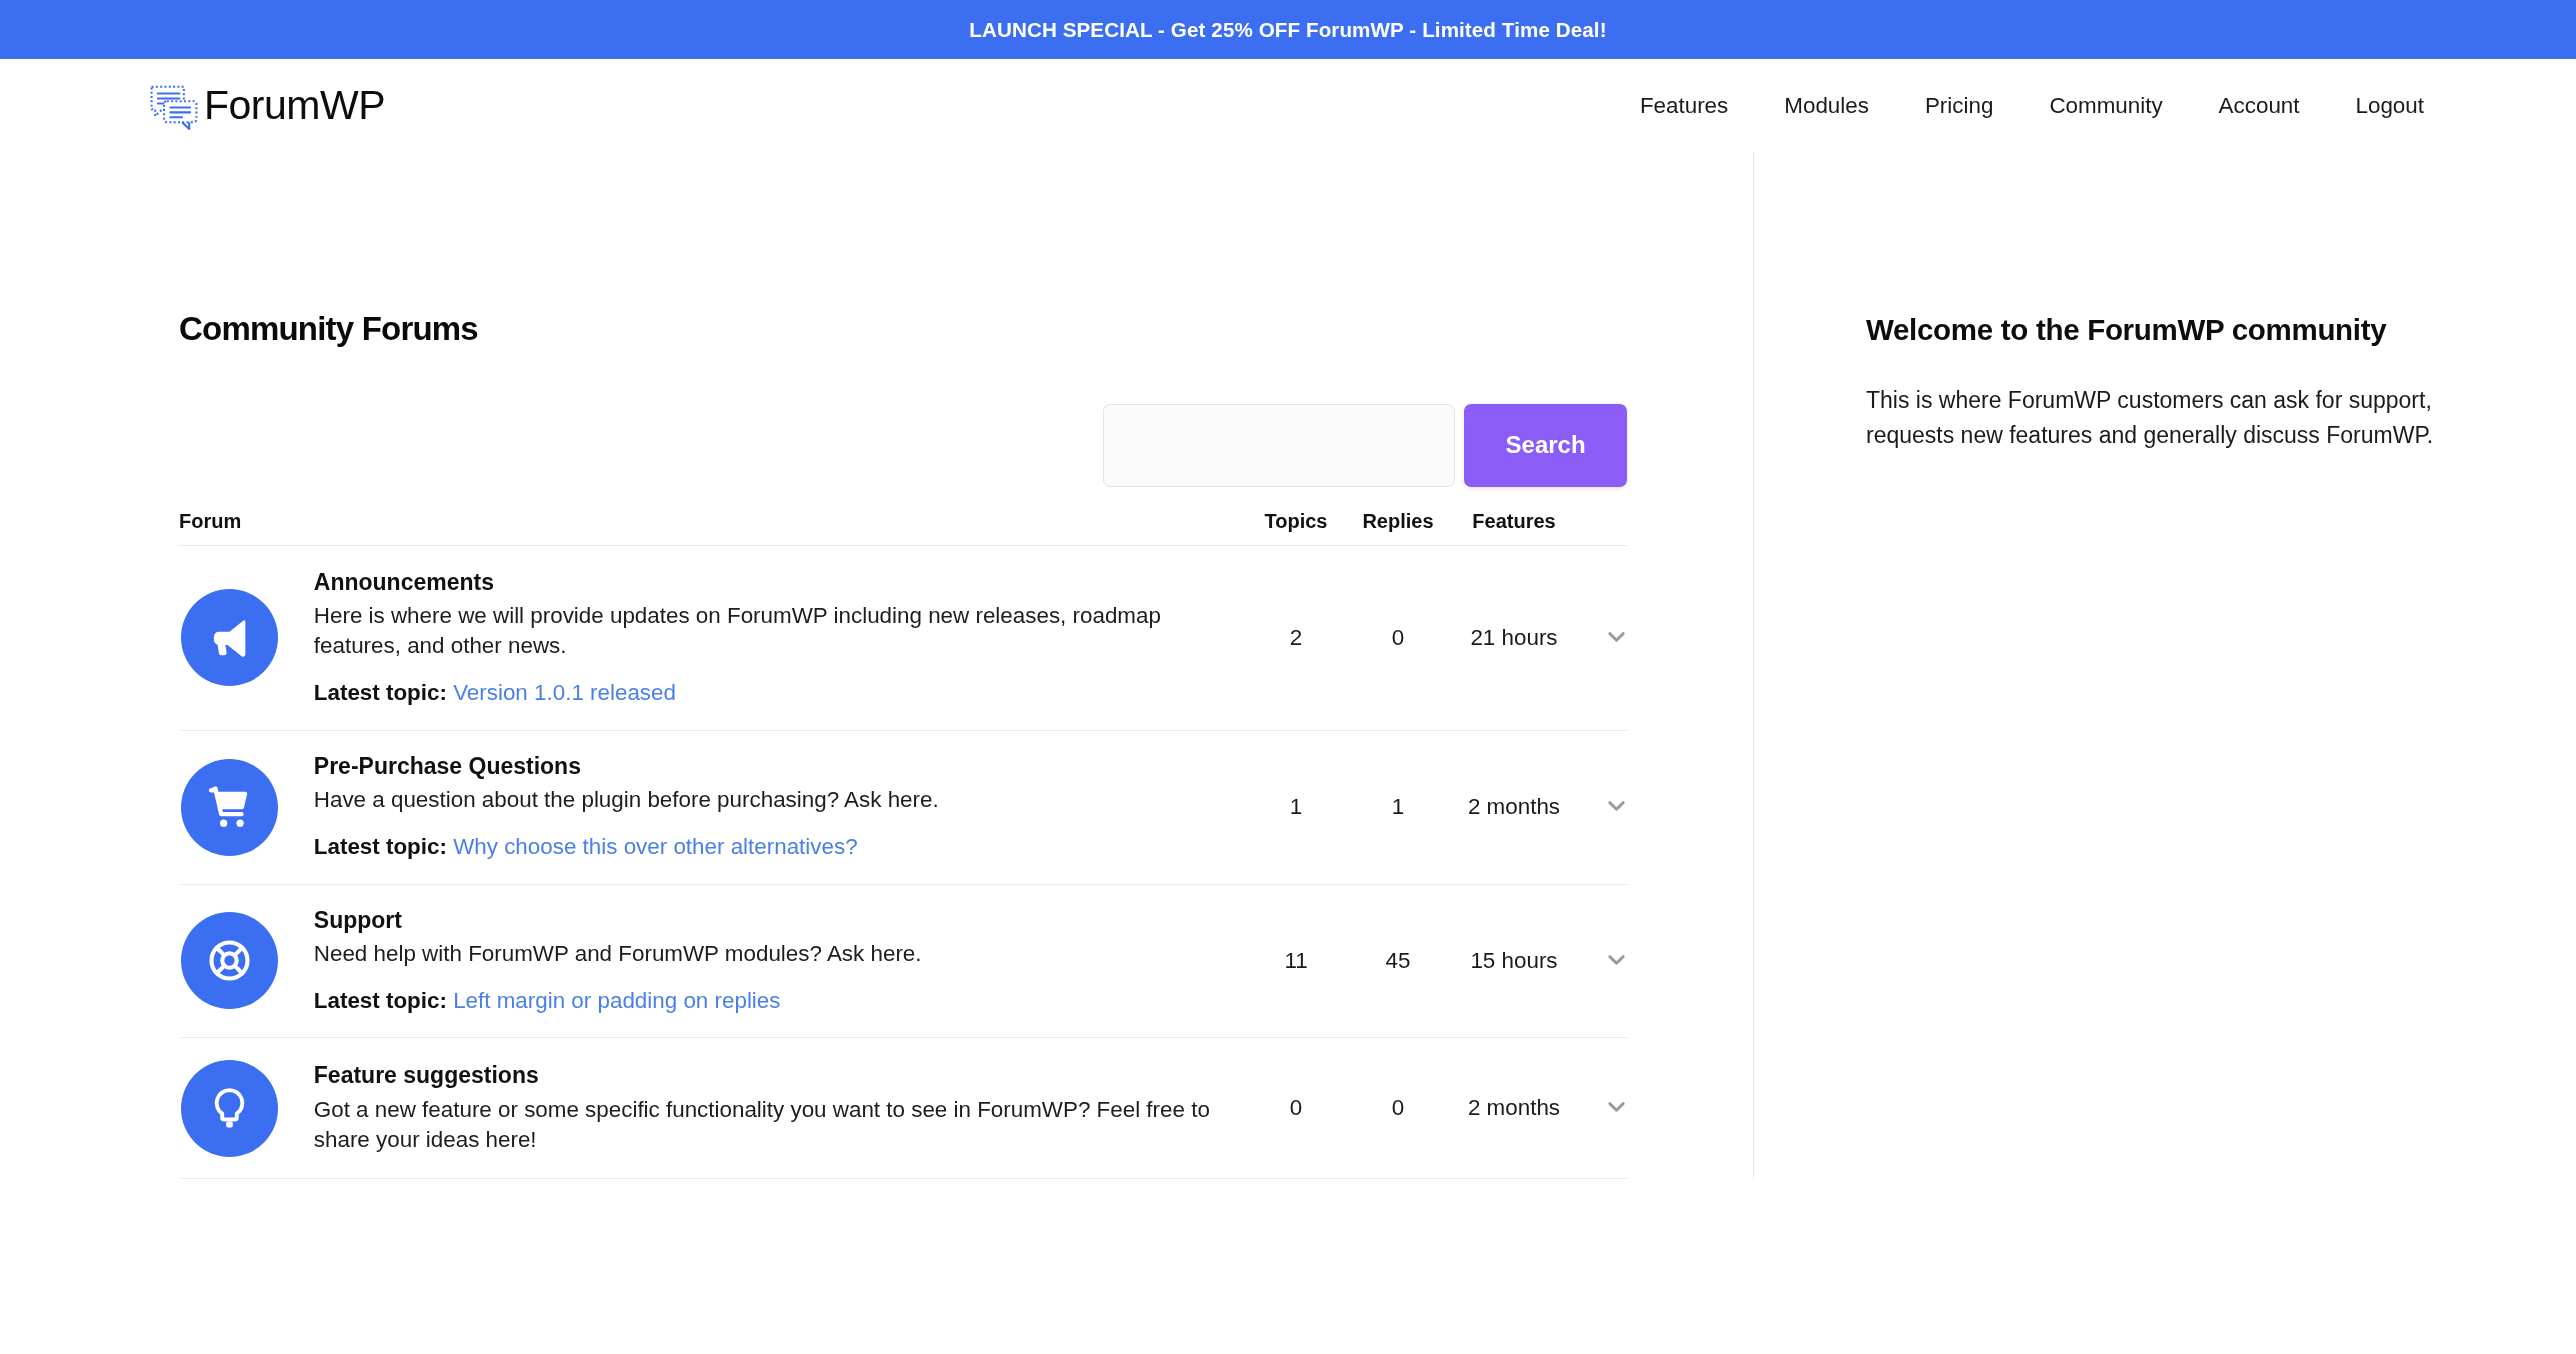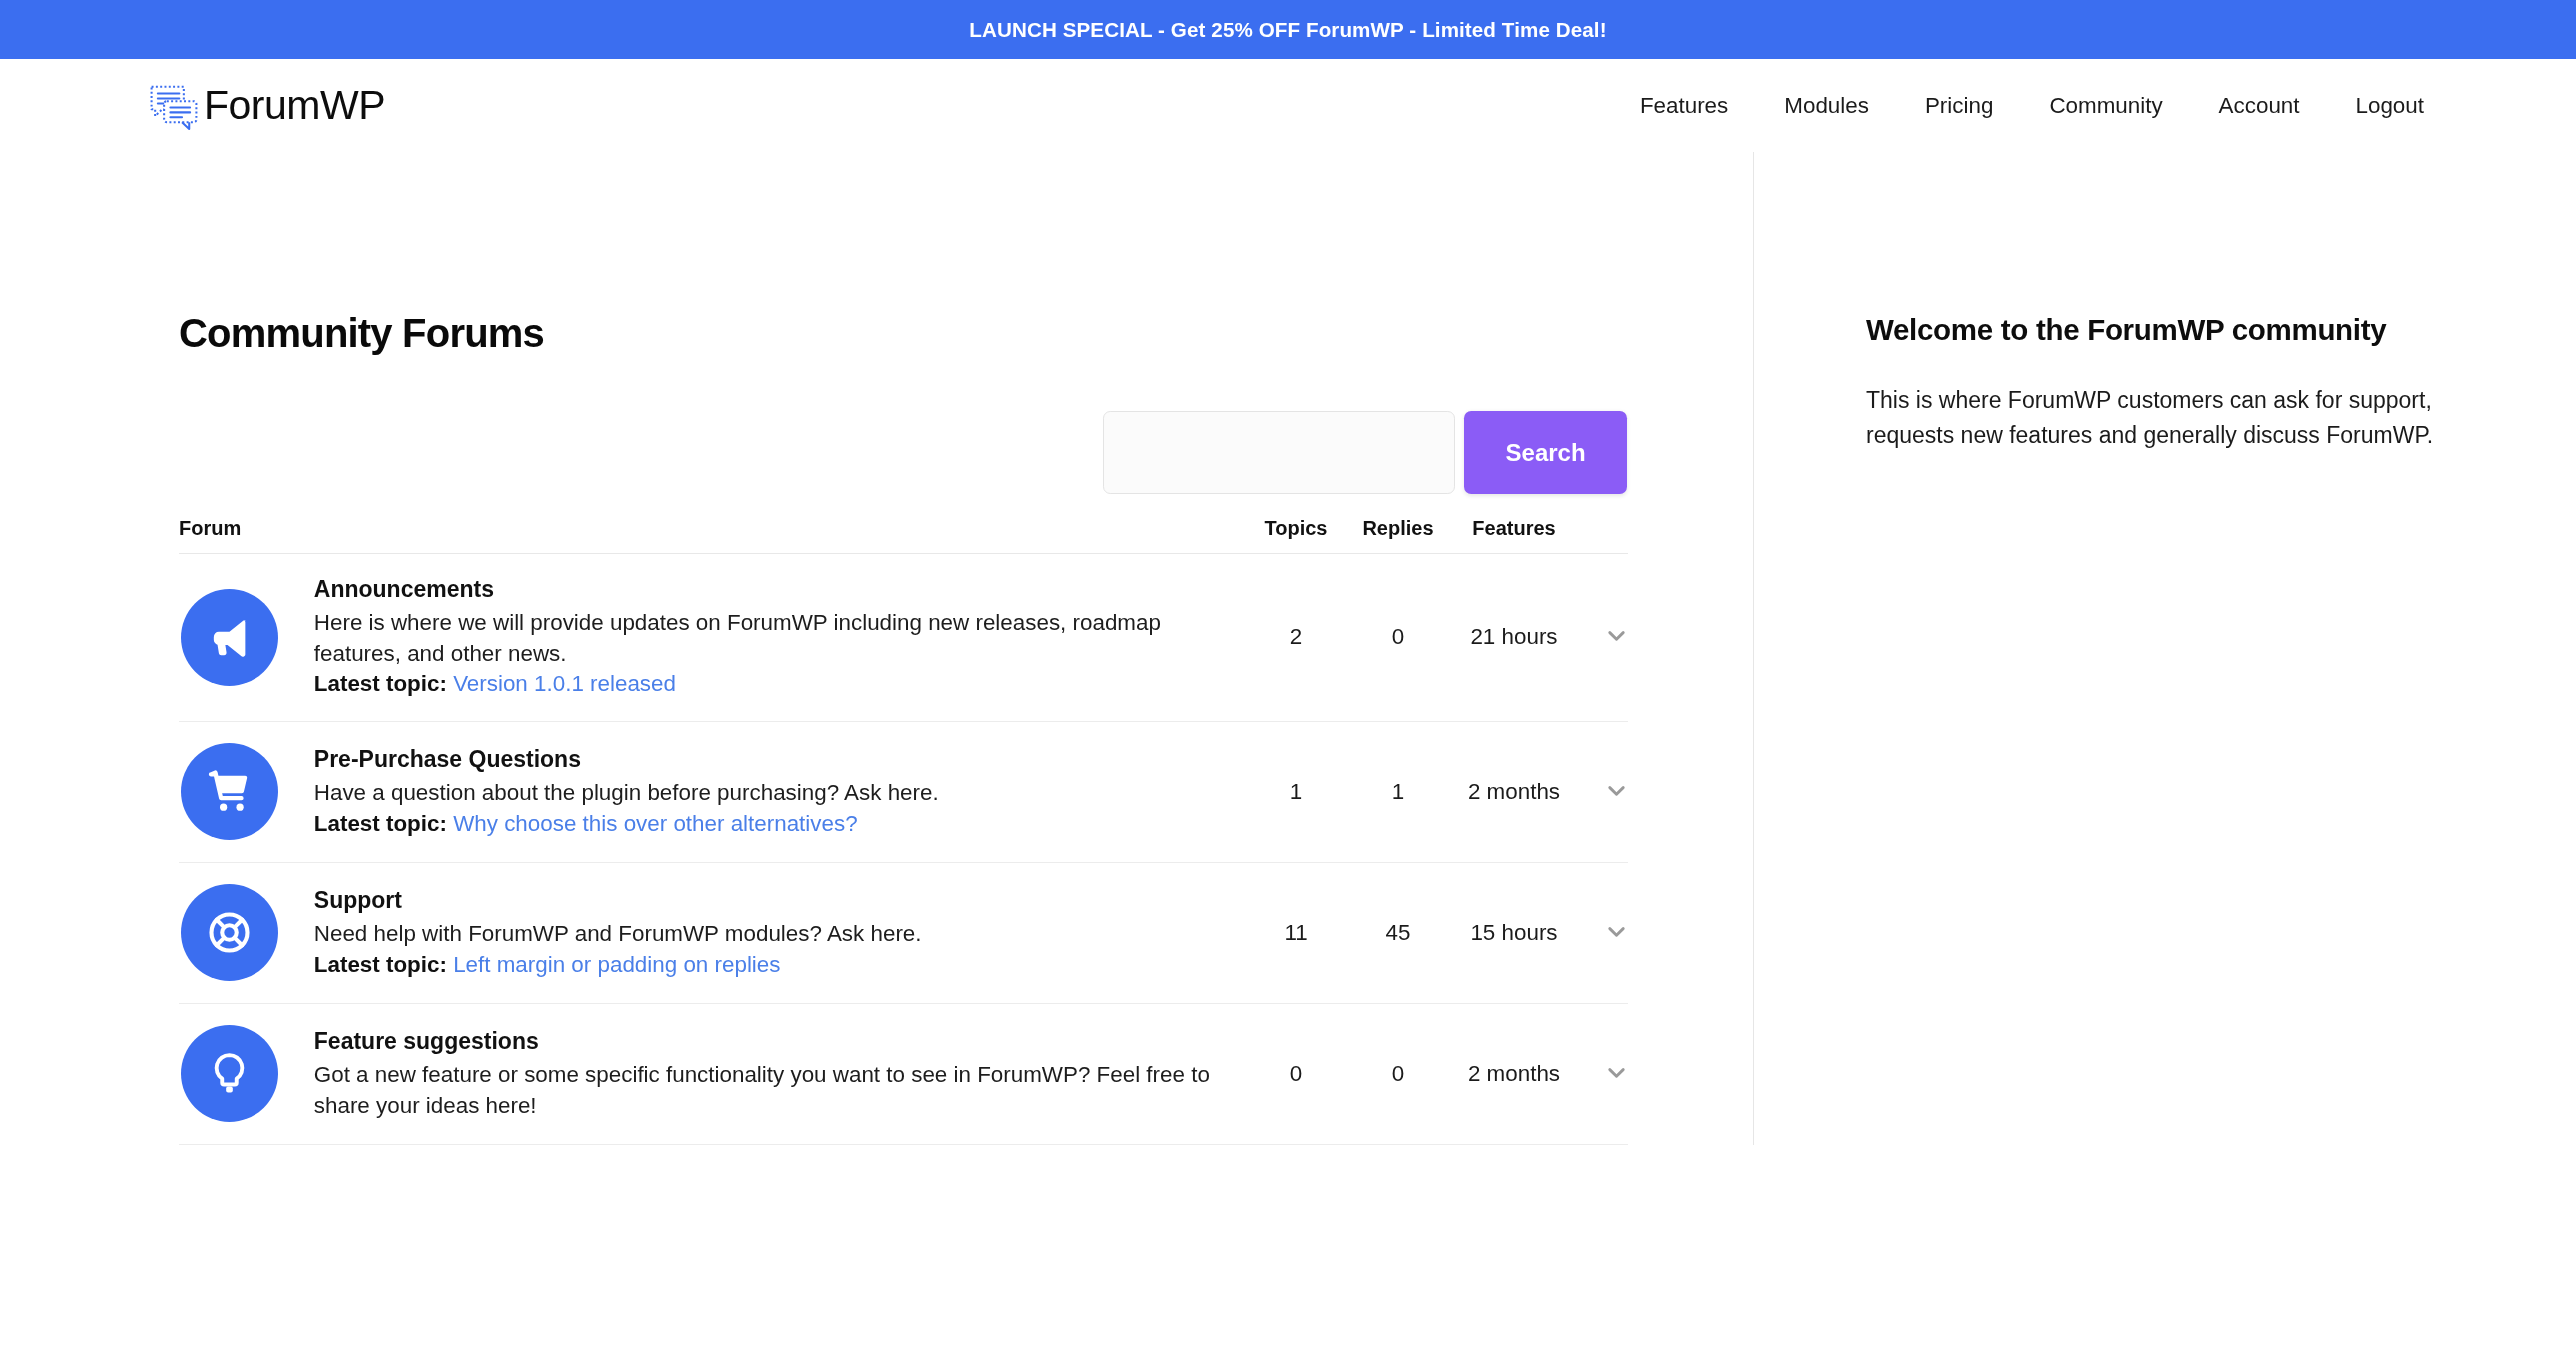--- a/index.html
+++ b/index.html
@@ -70,21 +70,21 @@
   
   .page-body {
     display: flex;
     padding: 0 0 0 0;
   }
   .content-col {
     width: 1753px;
     padding: 0 125px 0 179px;
   }
   .page-title {
-    font-size: 40px;
+    font-size: 33px;
     font-weight: 700;
     color: #0a0a0a;
     letter-spacing: -0.8px;
     margin-top: 160px;
     line-height: 1.05;
   }
 
   
   .search-row {
     display: flex;
@@ -180,21 +180,21 @@
     margin-bottom: 4.5px;
     line-height: 1.25;
   }
   .forum-desc {
     font-size: 22.4px;
     color: #1d1d1d;
     line-height: 1.36;
     font-weight: 400;
   }
   .latest-line {
-    margin-top: 0;
+    margin-top: 16px;
     font-size: 22.4px;
     line-height: 1.35;
     color: #1d1d1d;
   }
   .latest-label { font-weight: 700; color: #111111; }
   .latest-link {
     color: #4a7fe8;
     text-decoration: none;
     font-weight: 400;
   }

